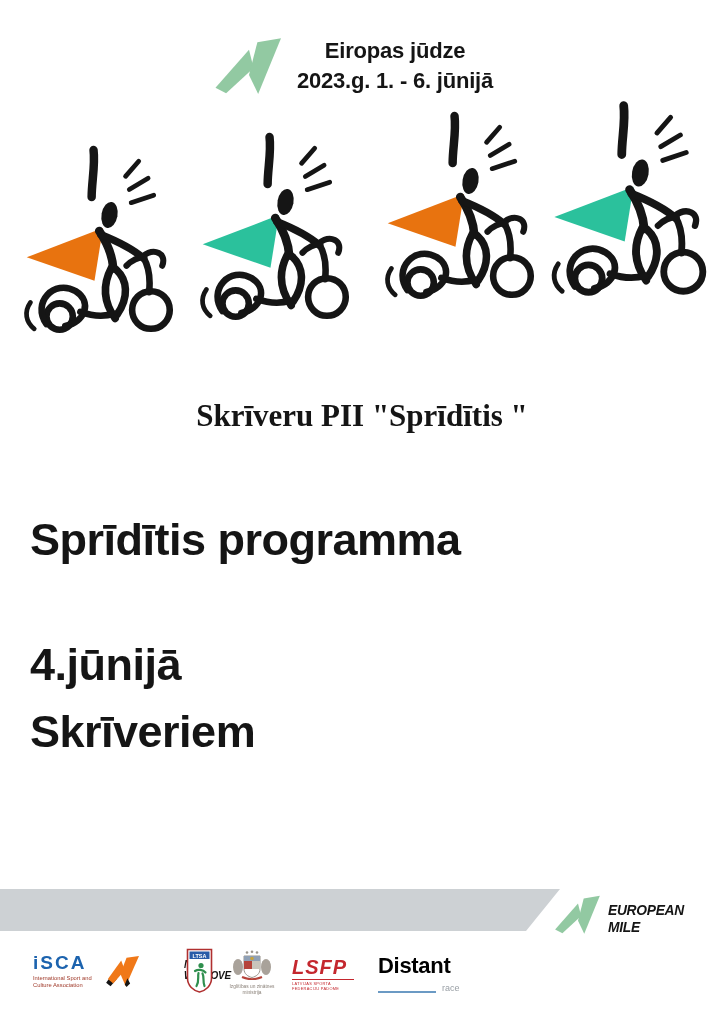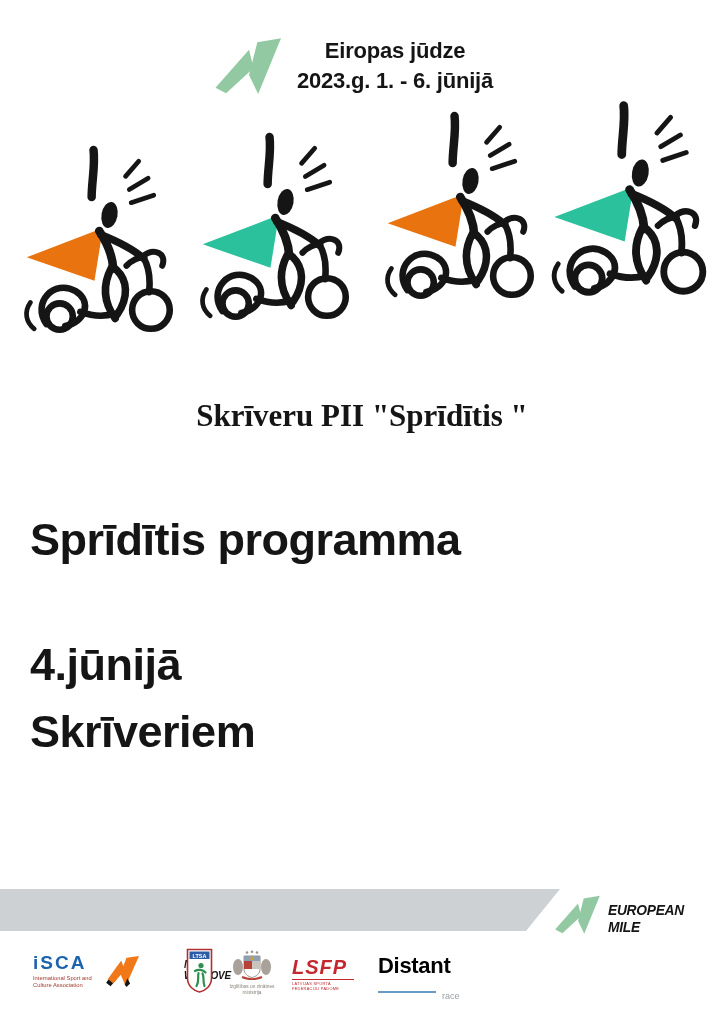--- a/index.html
+++ b/index.html
@@ -48,21 +48,21 @@
   .ministry{position:absolute;left:224px;top:2px;width:56px;text-align:center;}
   .ministry-crest{width:44px;height:30px;}
   .ministry-cap{font-size:4.8px;color:#8A8078;line-height:6px;}
   .lsfp{position:absolute;left:292px;top:9px;width:70px;}
   .lsfp-name{font-weight:800;font-style:italic;font-size:20px;color:#C4272E;
     letter-spacing:1px;line-height:20px;}
   .lsfp-sub{font-size:3.9px;color:#C4272E;letter-spacing:.3px;margin-top:2px;
     border-top:.5px solid #C4272E;padding-top:1px;width:62px;}
   .distant{position:absolute;left:378px;top:5px;width:100px;}
   .distant-name{font-weight:800;font-size:22px;letter-spacing:-.3px;color:#000000;}
-  .distant-row{display:flex;align-items:flex-start;margin-top:12px;}
+  .distant-row{display:flex;align-items:flex-end;margin-top:4px;}
   .distant-line{width:58px;height:2px;background:#6B9AC4;}
   .distant-sub{font-size:9px;color:#9AA0A6;margin-left:6px;}
   .svgtext{font-family:"Liberation Sans",sans-serif;font-weight:bold;}
 </style>
 </head>
 <body>
 
 <div id="poster">
 
   <svg class="hdr-logo" viewBox="0 0 100 84">

